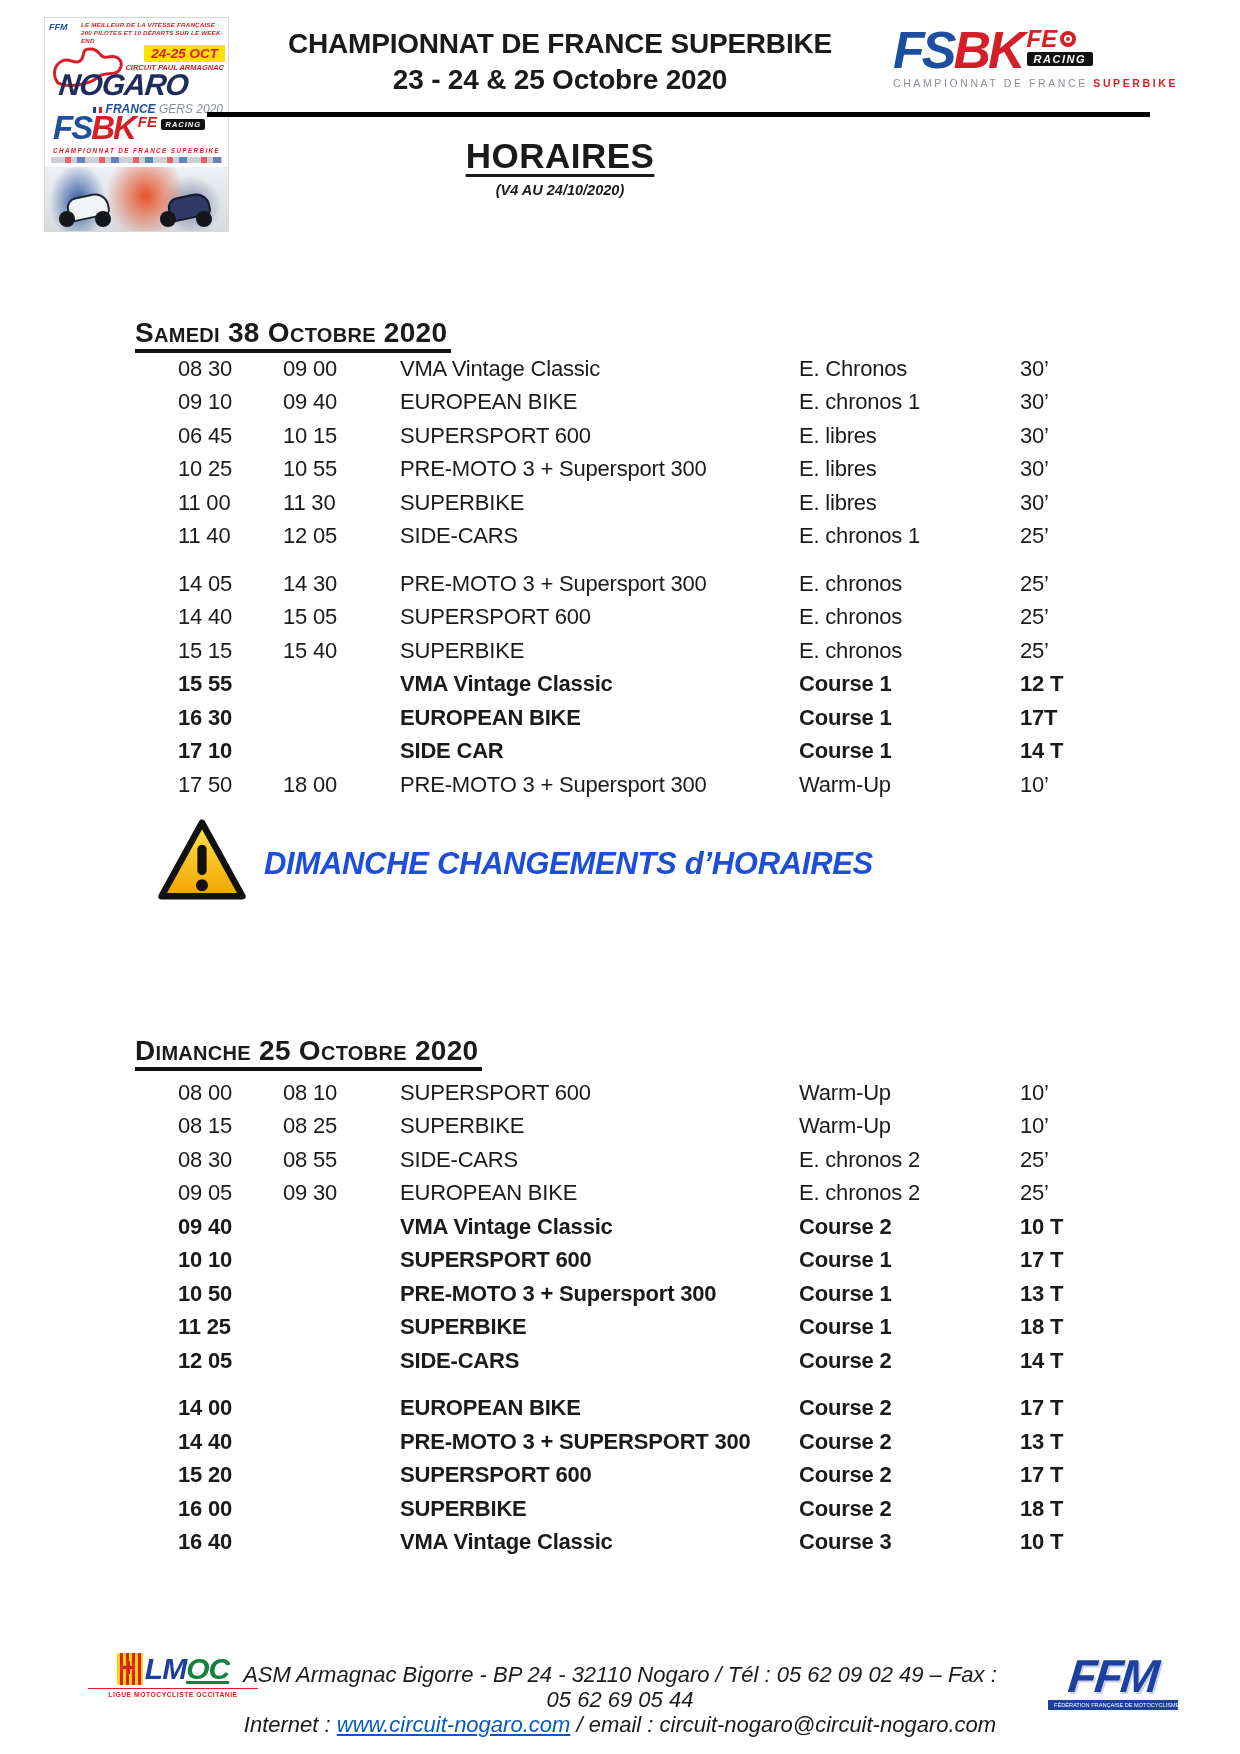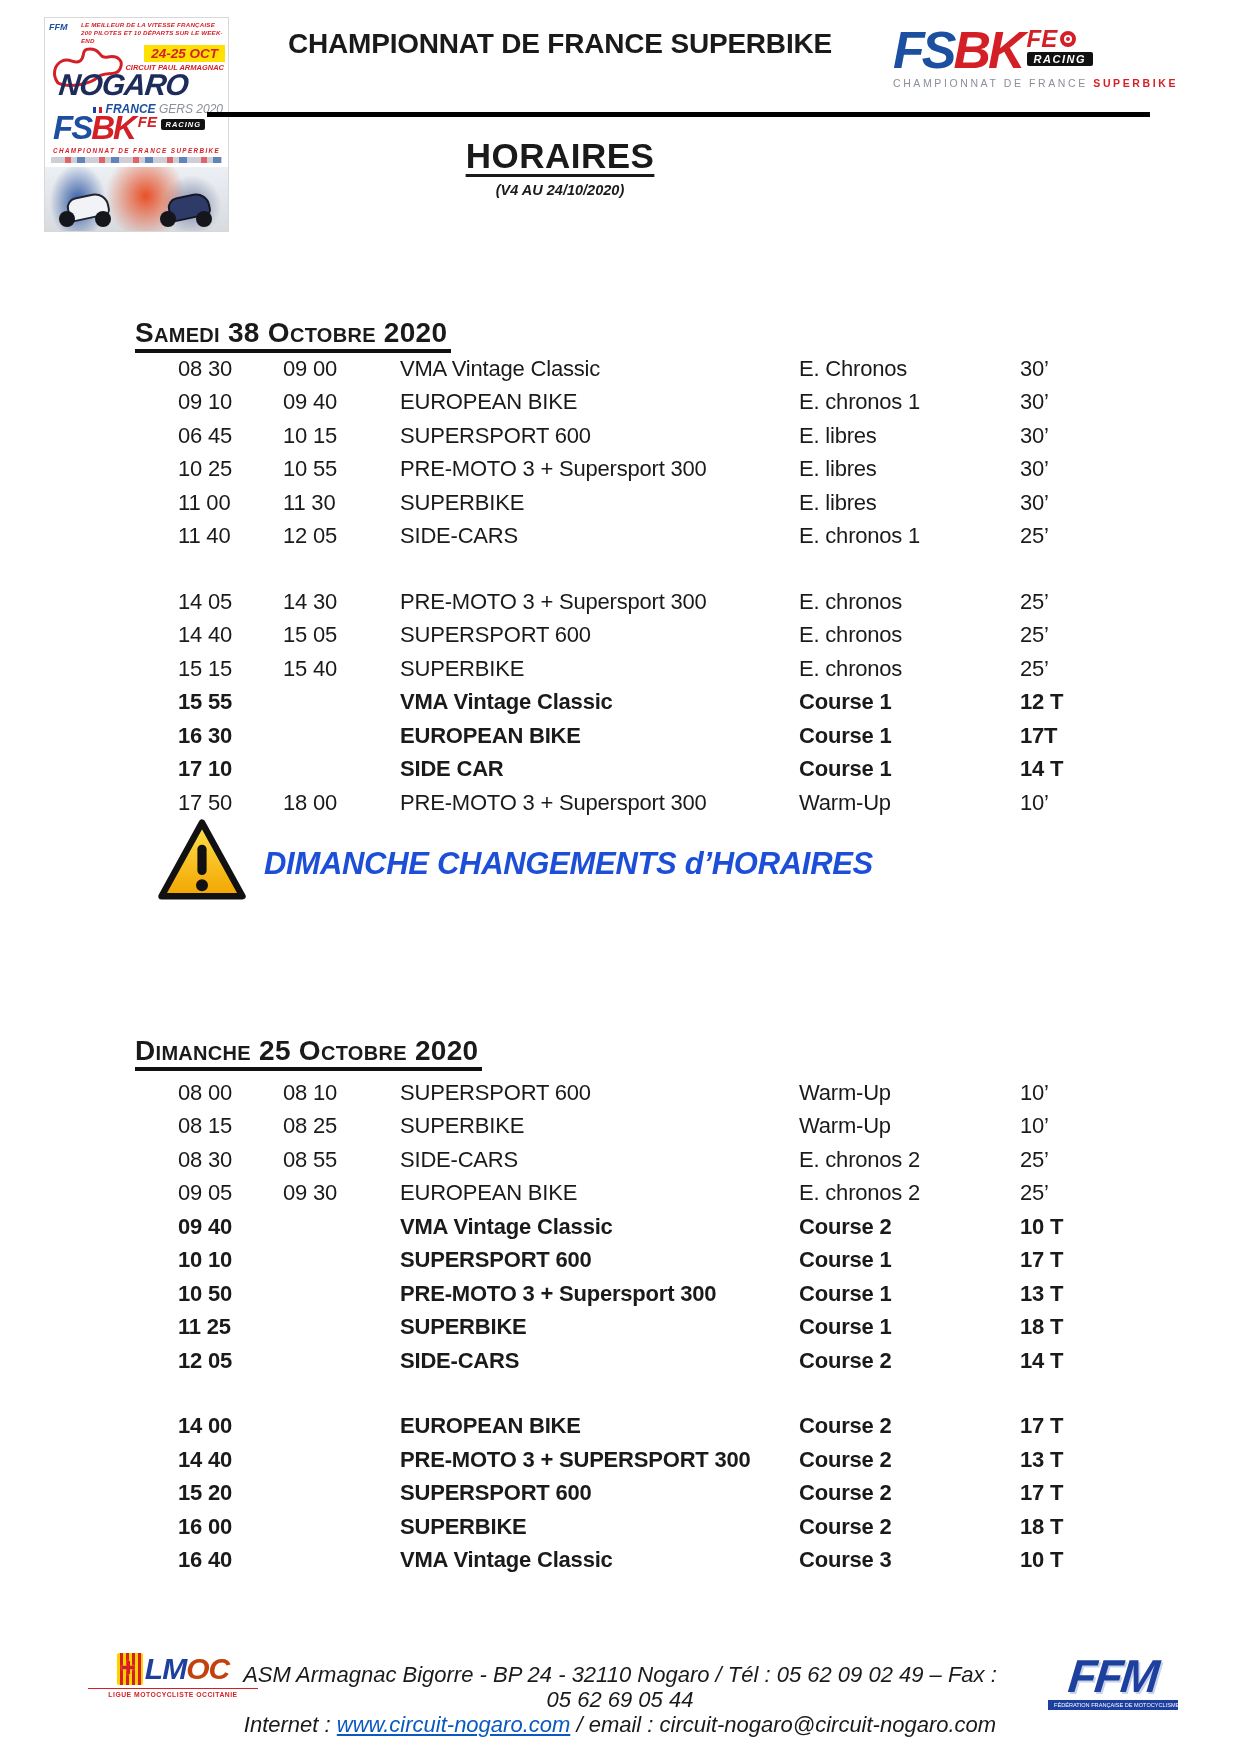--- a/index.html
+++ b/index.html
@@ -79,21 +79,21 @@
   .sec-heading { font-size:28px; font-weight:700; font-variant:small-caps; letter-spacing:.3px;
                  border-bottom:4px solid #111; display:inline-block; padding:0 4px 1px 0; line-height:30px; }
   .sec1-head { left:135px; top:318px; }
   .sec2-head { left:135px; top:1036px; }
 
   
   .rows { left:135px; width:980px; }
   .rows-sat { top:352px; }
   .rows-sun { top:1076px; }
   .sched-row { position:relative; height:33.5px; }
-  .sched-row.gap { margin-top:32px; }
+  .sched-row.gap { margin-top:14px; }
   .cell { position:absolute; top:50%; transform:translateY(-50%); font-size:22px;
           letter-spacing:-0.2px; white-space:nowrap; }
   .c-start    { left:43px; }
   .c-end      { left:148px; }
   .c-category { left:265px; }
   .c-session  { left:664px; }
   .c-duration { left:885px; }
   .sched-row.bold .cell { font-weight:700; }
 
   
@@ -105,21 +105,21 @@
   .footer-text { left:230px; top:1662px; width:780px; text-align:center; font-style:italic;
                  font-size:22px; line-height:25px; }
   .footer-link { color:#0a58c0; text-decoration:underline; }
   .lmoc { left:88px; top:1652px; width:170px; text-align:center; }
   .lmoc-row { display:flex; align-items:center; justify-content:center; gap:2px; }
   .lmoc-emblem { width:26px; height:32px;
      background:repeating-linear-gradient(90deg,#ffd200 0 3px,#d41f26 3px 6px); position:relative; border-radius:2px;}
   .lmoc-emblem::after { content:"✚"; position:absolute; left:4px; top:4px; color:#d41f26; font-size:18px;
      text-shadow:0 0 2px #ffd200; }
   .lmoc-word { font-size:30px; font-weight:900; font-style:italic; letter-spacing:-1px; }
-  .lmoc-word .lm { color:#1d3f9e; } .lmoc-word .oc { color:#c2410c; }
+  .lmoc-word .lm { color:#1d3f9e; } .lmoc-word .oc { color:#15803d;text-decoration:underline; }
   .lmoc-sub { margin-top:2px; font-size:6.8px; color:#d41f26; font-weight:700; letter-spacing:.5px;
               border-top:1px solid #d41f26; padding-top:2px; }
   .ffm { left:1048px; top:1655px; width:130px; text-align:center; }
   .ffm-word { font-size:46px; line-height:42px; font-weight:900; font-style:italic; color:#1d3f9e;
               letter-spacing:-2px; transform:skewX(-6deg); text-shadow:2px 2px 0 #c9d2ea; }
   .ffm-bar { margin-top:3px; background:#1d3f9e; color:#fff; font-size:5.6px; padding:2px 3px;
              display:flex; align-items:center; gap:3px; white-space:nowrap; }
   .flag { display:inline-flex; width:9px; height:6px; }
   .flag i { flex:1; } .flag .b { background:#1d3f9e; } .flag .w { background:#fff; } .flag .r { background:#d41f26; }
 </style>
@@ -167,20 +167,21 @@
     <div class="bike bike2">
         <div class="body"></div>
         <div class="w1"></div>
         <div class="w2"></div>
       </div>
   </div>
 </div>
 
 <div class="abs title-block">
   <div class="title-line">CHAMPIONNAT DE FRANCE SUPERBIKE</div>
+  <div class="title-line">23 - 24 &amp; 25 Octobre 2020</div>
 </div>
 
 <div class="abs fsbk-logo">
   <div class="fsbk-row">
     <span class="fsbk-word"><span class="fs">FS</span><span class="bk">BK</span></span>
     <span class="fe-col">
       <span class="fe-line">
         <span class="fe-word">FE</span>
         <span class="fe-target"></span>
       </span>

